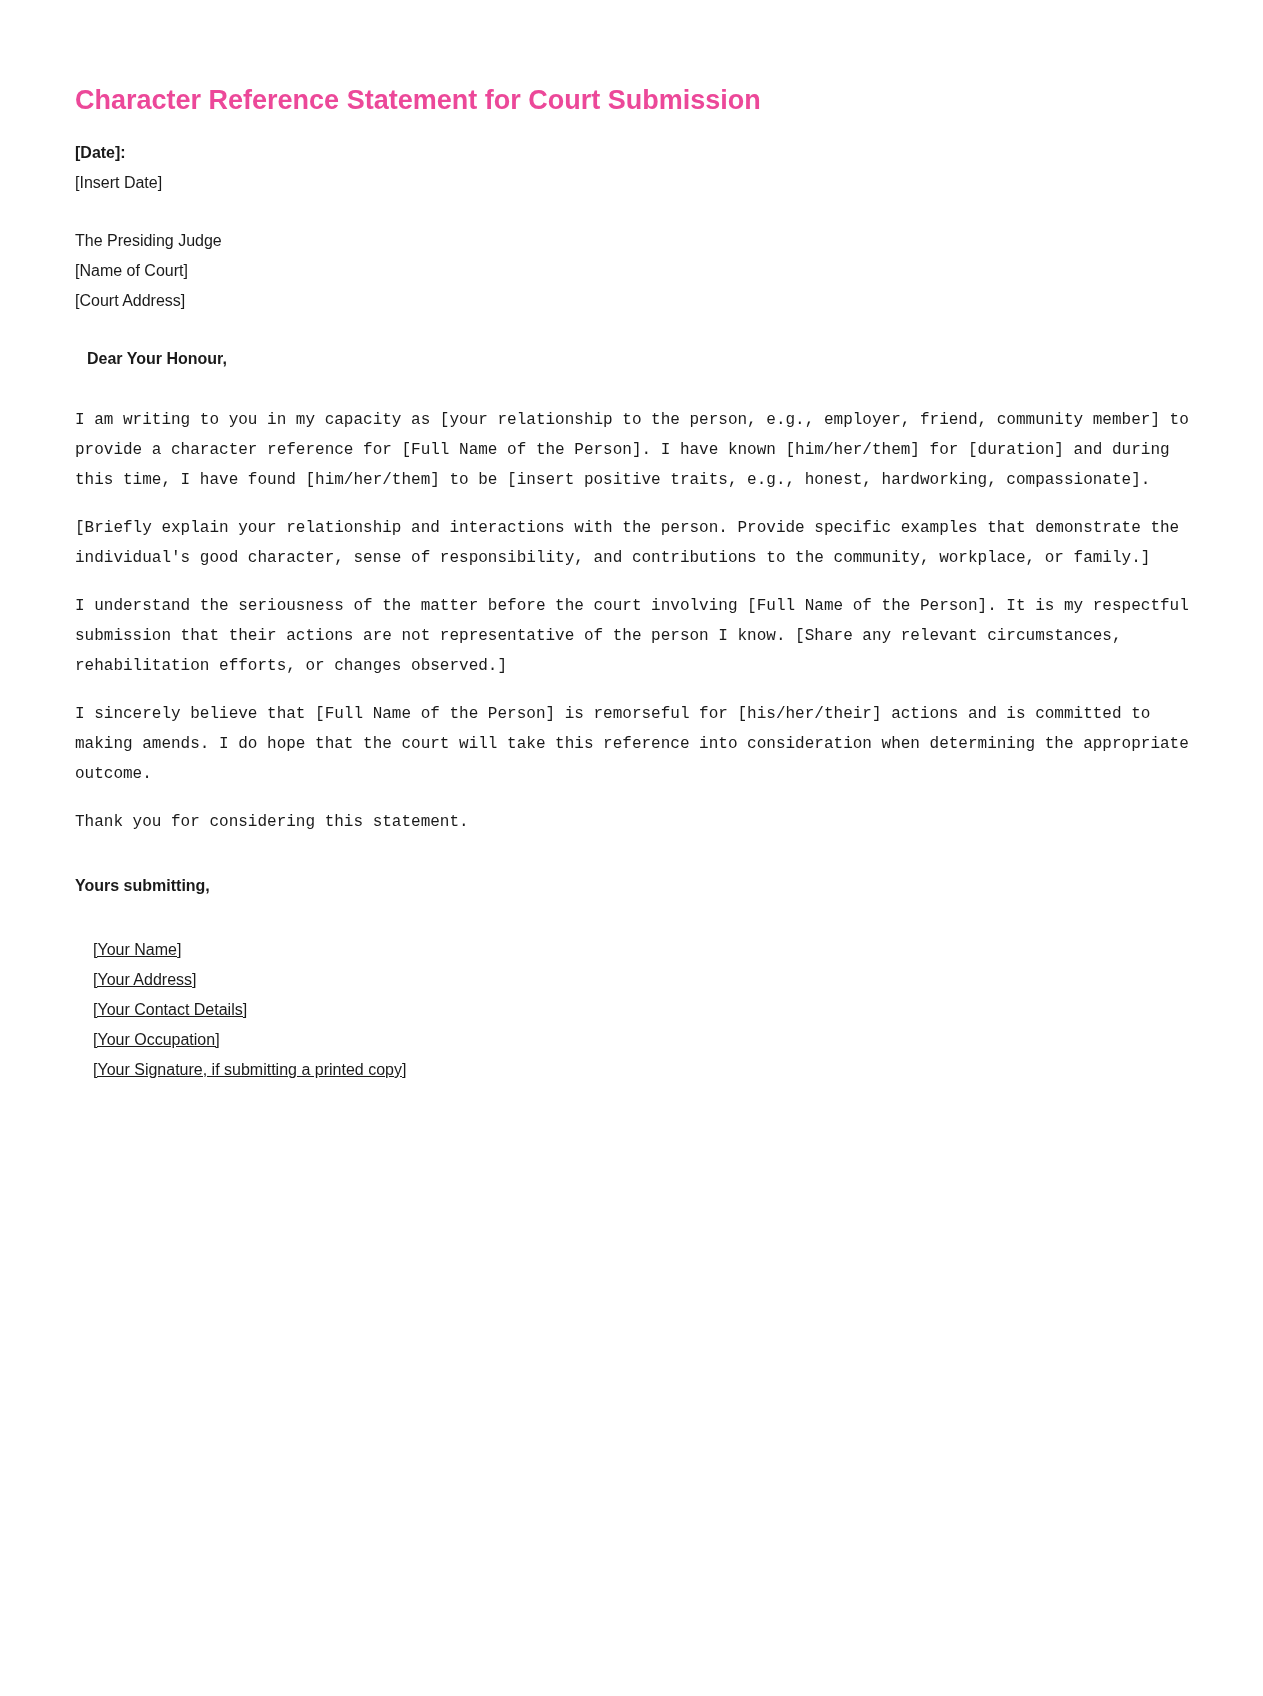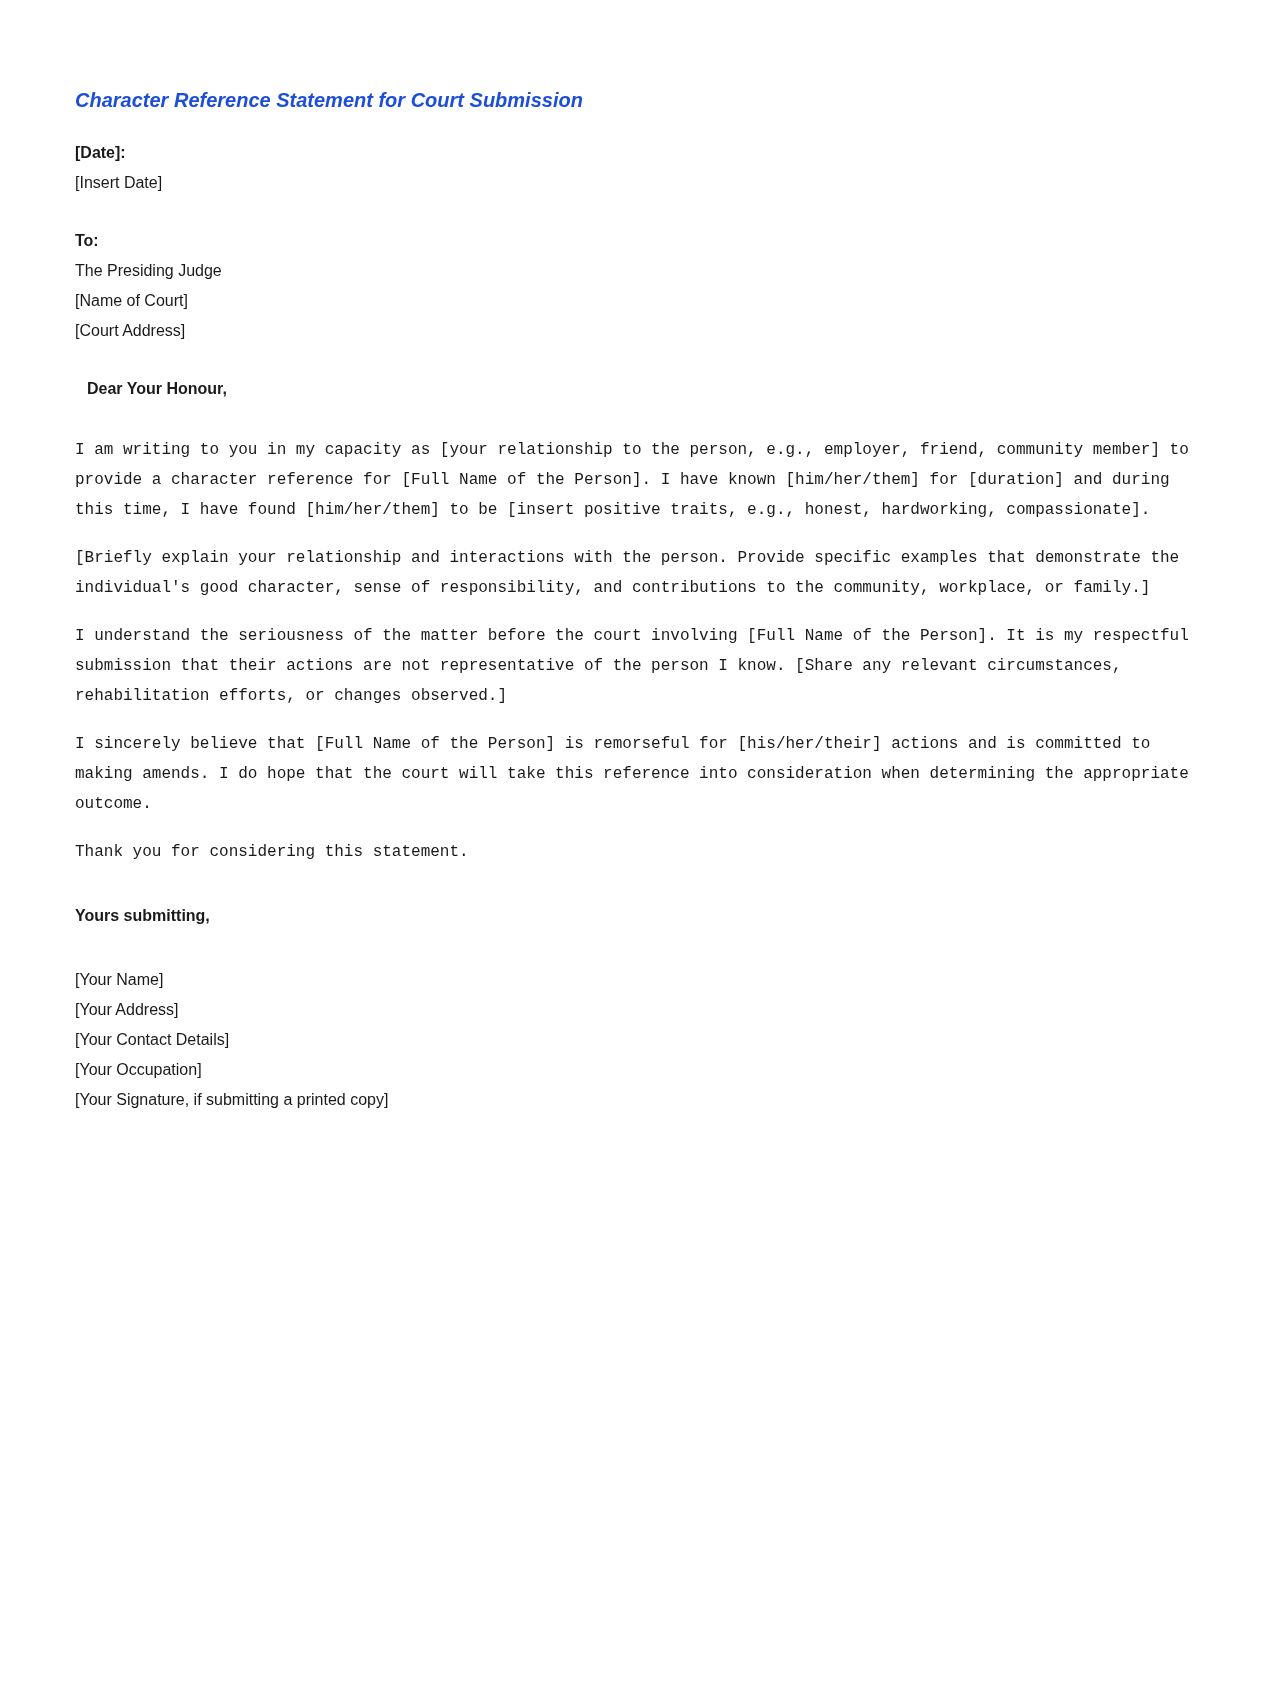--- a/index.html
+++ b/index.html
@@ -12,50 +12,48 @@
     overflow: hidden;
   }
   .content {
     padding: 86px 74px 0 75px;
     color: #1a1a1a;
     font-family: "Liberation Sans", "DejaVu Sans", sans-serif;
     font-size: 16px;
     line-height: 30px;
   }
   .title {
-    font-size: 20px;
+    font-size: 27px;
     line-height: 28px;
     font-weight: 700;
-    color: #1d4ed8;
+    color: #ec4899;
     margin: 0 0 24px 0;
-    font-style: italic;
   }
   .block { margin: 0 0 28px 0; }
   .bold { font-weight: 700; }
   .para { margin: 0 0 18px 0; font-family: Liberation Mono, monospace; }
   .salutation { margin: 2px 0 31px 12px; }
   .thanks { margin: 12px 0 34px 0; }
   .closing { margin: 0 0 34px 0; }
-  .sig-block { margin: 0; }
+  .sig-block { margin: 18px; text-decoration: underline; }
 </style>
 </head>
 <body>
 
 <div class="page">
   <div class="content">
 
     <h1 class="title">Character Reference Statement for Court Submission</h1>
 
     <div class="block">
       <div class="bold">[Date]:</div>
       <div>[Insert Date]</div>
     </div>
 
     <div class="block">
-      <div class="bold">To:</div>
       <div>The Presiding Judge</div>
       <div>[Name of Court]</div>
       <div>[Court Address]</div>
     </div>
 
 
     <p class="bold salutation">Dear Your Honour,</p>
 
     <p class="para">I am writing to you in my capacity as [your relationship to the person, e.g., employer, friend, community member] to provide a character reference for [Full Name of the Person]. I have known [him/her/them] for [duration] and during this time, I have found [him/her/them] to be [insert positive traits, e.g., honest, hardworking, compassionate].</p>
     <p class="para">[Briefly explain your relationship and interactions with the person. Provide specific examples that demonstrate the individual's good character, sense of responsibility, and contributions to the community, workplace, or family.]</p>

